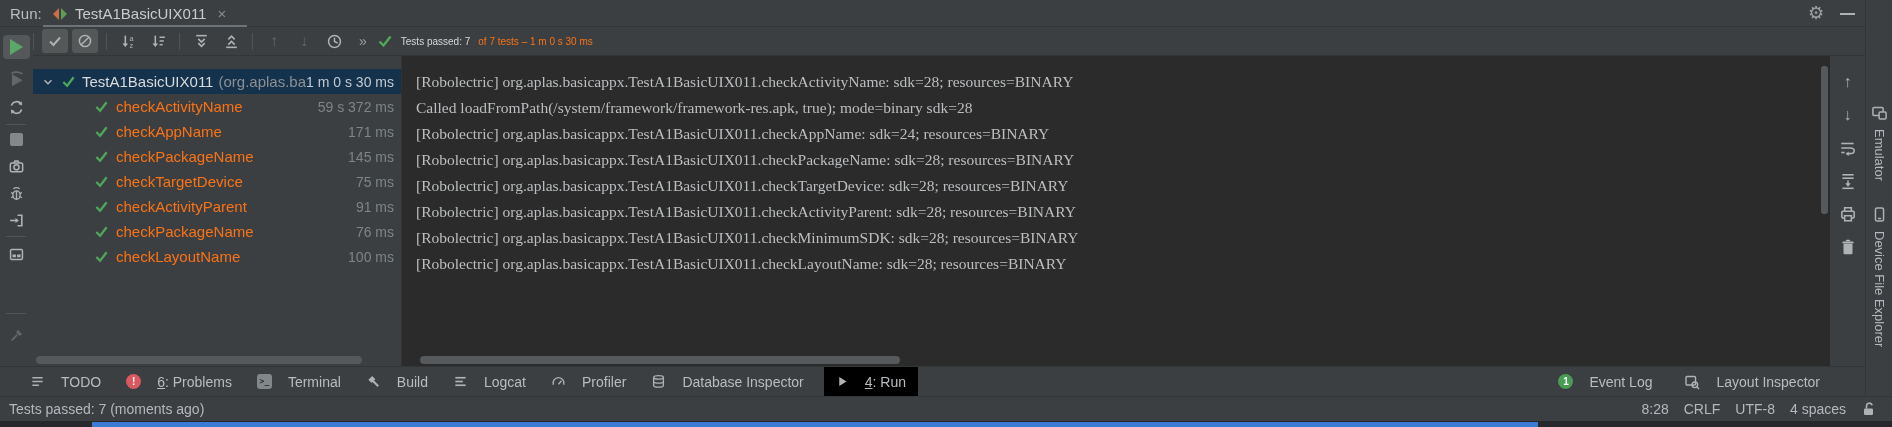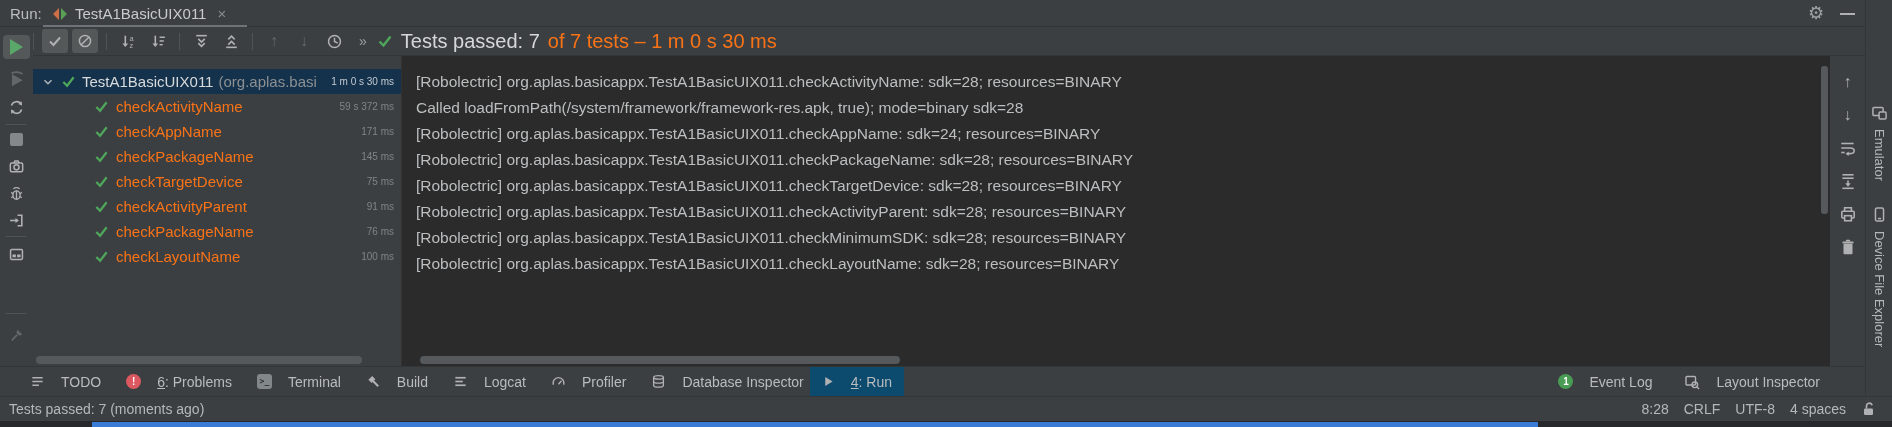--- a/index.html
+++ b/index.html
@@ -31,63 +31,63 @@
   .stop-sq{width:13px;height:13px;background:#85888a;border-radius:2px;}
 
   
   .toolbar{position:absolute;left:33px;top:27px;right:27px;height:29px;display:flex;align-items:center;
            border-bottom:1px solid #333637;}
   .tb-btn{height:24px;min-width:26px;display:flex;align-items:center;justify-content:center;border-radius:3px;margin:0 2px;}
   .tb-pressed{background:#545859;}
   .tb-sep{width:1px;height:17px;background:#515456;margin:0 6px;}
   .tb-arrow{font-size:16px;line-height:16px;}
   .chevrons{font-size:14px;color:#9da0a2;letter-spacing:-2px;margin-left:10px;}
-  .summary{display:flex;align-items:center;gap:8px;margin-left:12px;font-size:20px;}
+  .summary{display:flex;align-items:center;gap:8px;margin-left:12px;font-size:10px;}
   .summary .passed{color:#d5d7d9;}
   .summary .details{color:#f97316;}
 
   
   .tree{position:absolute;left:33px;top:56px;width:368px;height:310px;padding-top:13px;overflow:hidden;}
   .trow{height:25px;display:flex;align-items:center;font-size:15px;position:relative;padding-right:7px;}
-  .trow .time{margin-left:auto;color:#7f8487;font-size:10px;white-space:nowrap;}
+  .trow .time{margin-left:auto;color:#7f8487;font-size:14px;white-space:nowrap;}
   .trow.selected{background:var(--selection-blue,#14324C);}
   .trow.selected .time{color:#c3cad1;}
   .root-name{color:#d8dadc;margin-left:6px;white-space:nowrap;}
   .root-pkg{color:#8c9093;margin-left:5px;white-space:nowrap;overflow:hidden;}
   .child{padding-left:55px;}
   .child .tname{color:#f97316;margin-left:7px;}
   .tree-chevron{margin-left:8px;}
   .tree .check{margin-left:6px;}
 
   
   .console{position:absolute;left:401px;top:56px;width:1429px;height:310px;background:var(--console-bg,#2B2B2B);
            border-left:1px solid #323232;}
   .cwrap{position:absolute;left:14px;top:13px;}
-  .cline{height:26px;line-height:26px;font-family:Liberation Sans, sans-serif;font-size:15.5px;color:#bcbec0;white-space:pre;}
+  .cline{height:26px;line-height:26px;font-family:Liberation Serif, serif;font-size:15.5px;color:#bcbec0;white-space:pre;}
   .v-scroll{position:absolute;left:1419px;top:10px;width:7px;height:148px;background:#55595b;border-radius:3px;}
   .h-scroll-tree{position:absolute;left:36px;top:356px;width:326px;height:8px;background:#55595b;border-radius:4px;}
   .h-scroll-console{position:absolute;left:420px;top:356px;width:480px;height:8px;background:#55595b;border-radius:4px;}
 
   
   .right-tools{position:absolute;left:1830px;top:56px;width:35px;height:310px;background:#3c3f41;
                display:flex;flex-direction:column;align-items:center;padding-top:16px;gap:13px;}
   .rt-btn{width:22px;height:20px;display:flex;align-items:center;justify-content:center;}
 
   
   .right-stripe{position:absolute;left:1865px;top:0;width:27px;height:396px;background:#3c3f41;border-left:1px solid #333637;}
   .stripe-btn{position:absolute;left:0;width:26px;display:flex;flex-direction:column;align-items:center;gap:8px;}
   .stripe-label{writing-mode:vertical-rl;font-size:13px;color:#b4b8bc;white-space:nowrap;}
 
   
   .bottom-bar{position:absolute;left:0;top:366px;width:1865px;height:30px;border-top:1px solid #333637;
               display:flex;align-items:center;font-size:14px;color:#b9bcbe;}
   .bb-item{display:flex;align-items:center;gap:16px;height:100%;padding:0 4px;white-space:nowrap;}
   .bb-item.first{margin-left:26px;}
   .bb-gap{width:17px;}
-  .bb-selected{background:#0c4a6e;padding:0 12px;margin-left:2px;}
+  .bb-selected{background:#000000;padding:0 12px;margin-left:16px;}
   .mn{text-decoration:underline;}
   .badge{width:15px;height:15px;border-radius:50%;display:flex;align-items:center;justify-content:center;
          font-size:10px;font-weight:bold;color:#fff;}
   .badge-red{background:var(--error-red,#DB5860);}
   .badge-green{background:var(--accent-green,#499C54);}
   .term-glyph{width:15px;height:15px;border-radius:3px;background:#82878a;color:#2b2b2b;font-size:8px;font-weight:bold;
               display:flex;align-items:center;justify-content:center;font-family:"DejaVu Sans Mono",monospace;}
   .bb-right{position:absolute;right:41px;top:0;height:100%;display:flex;align-items:center;gap:24px;}
 
   

